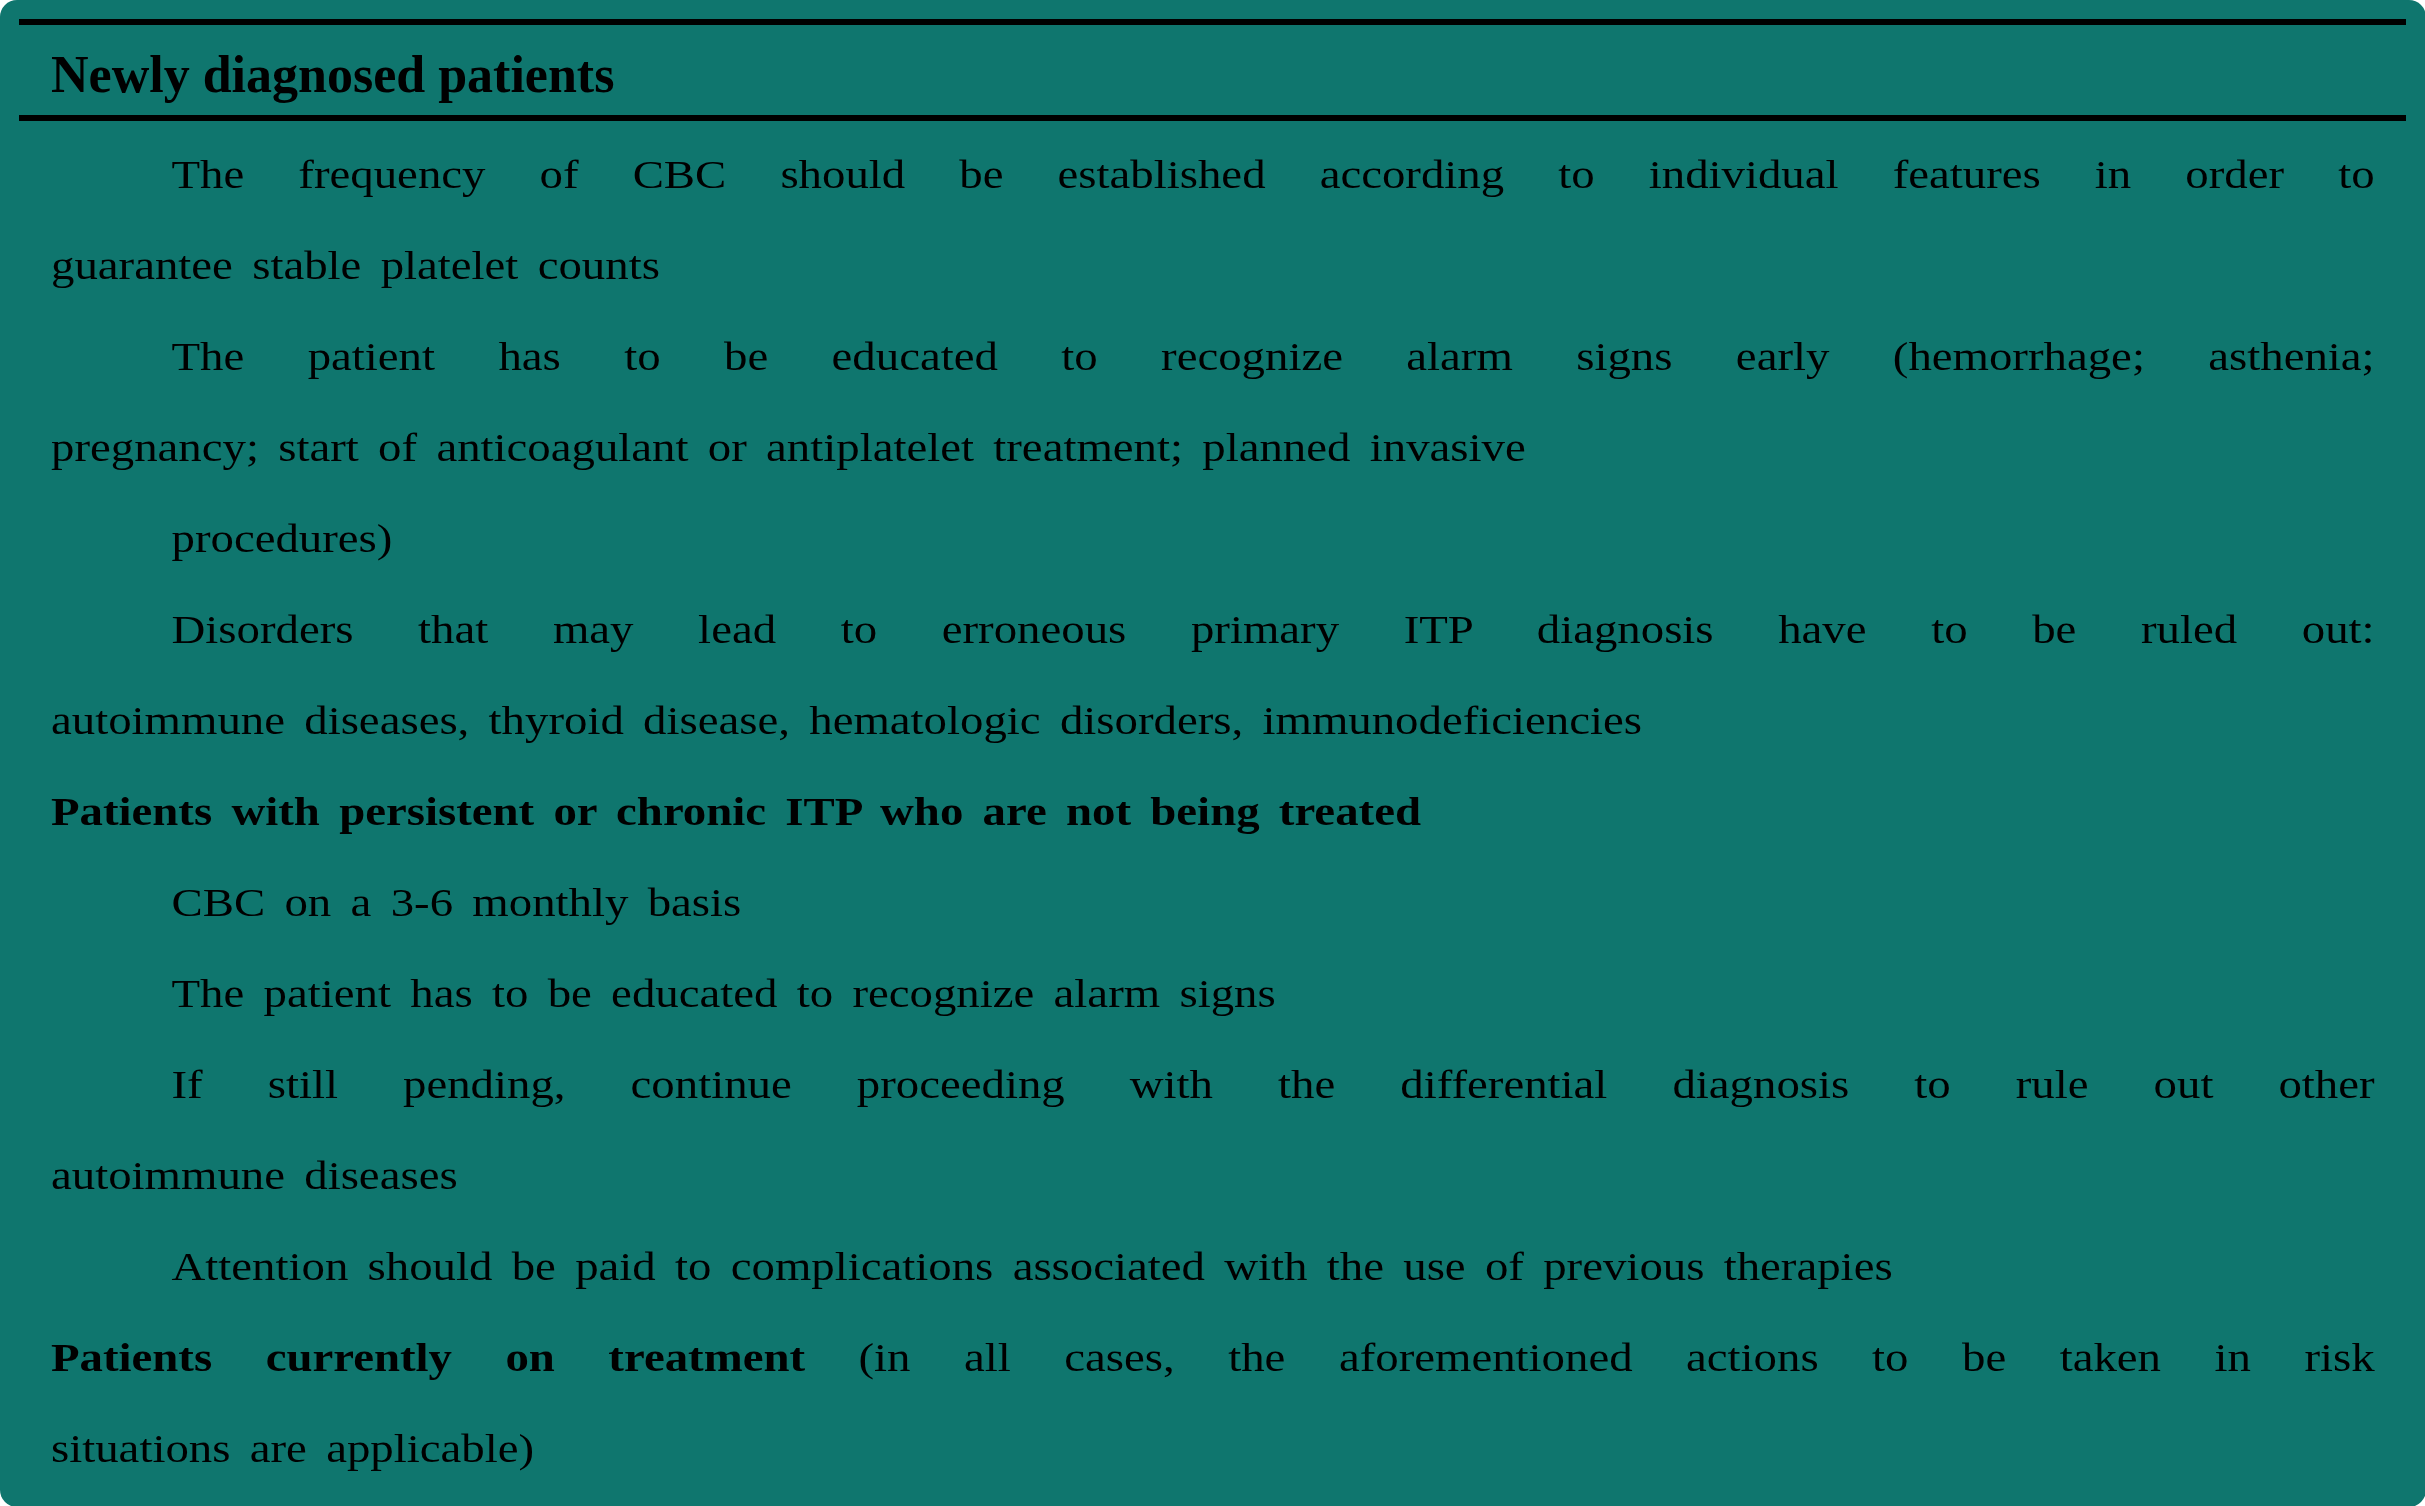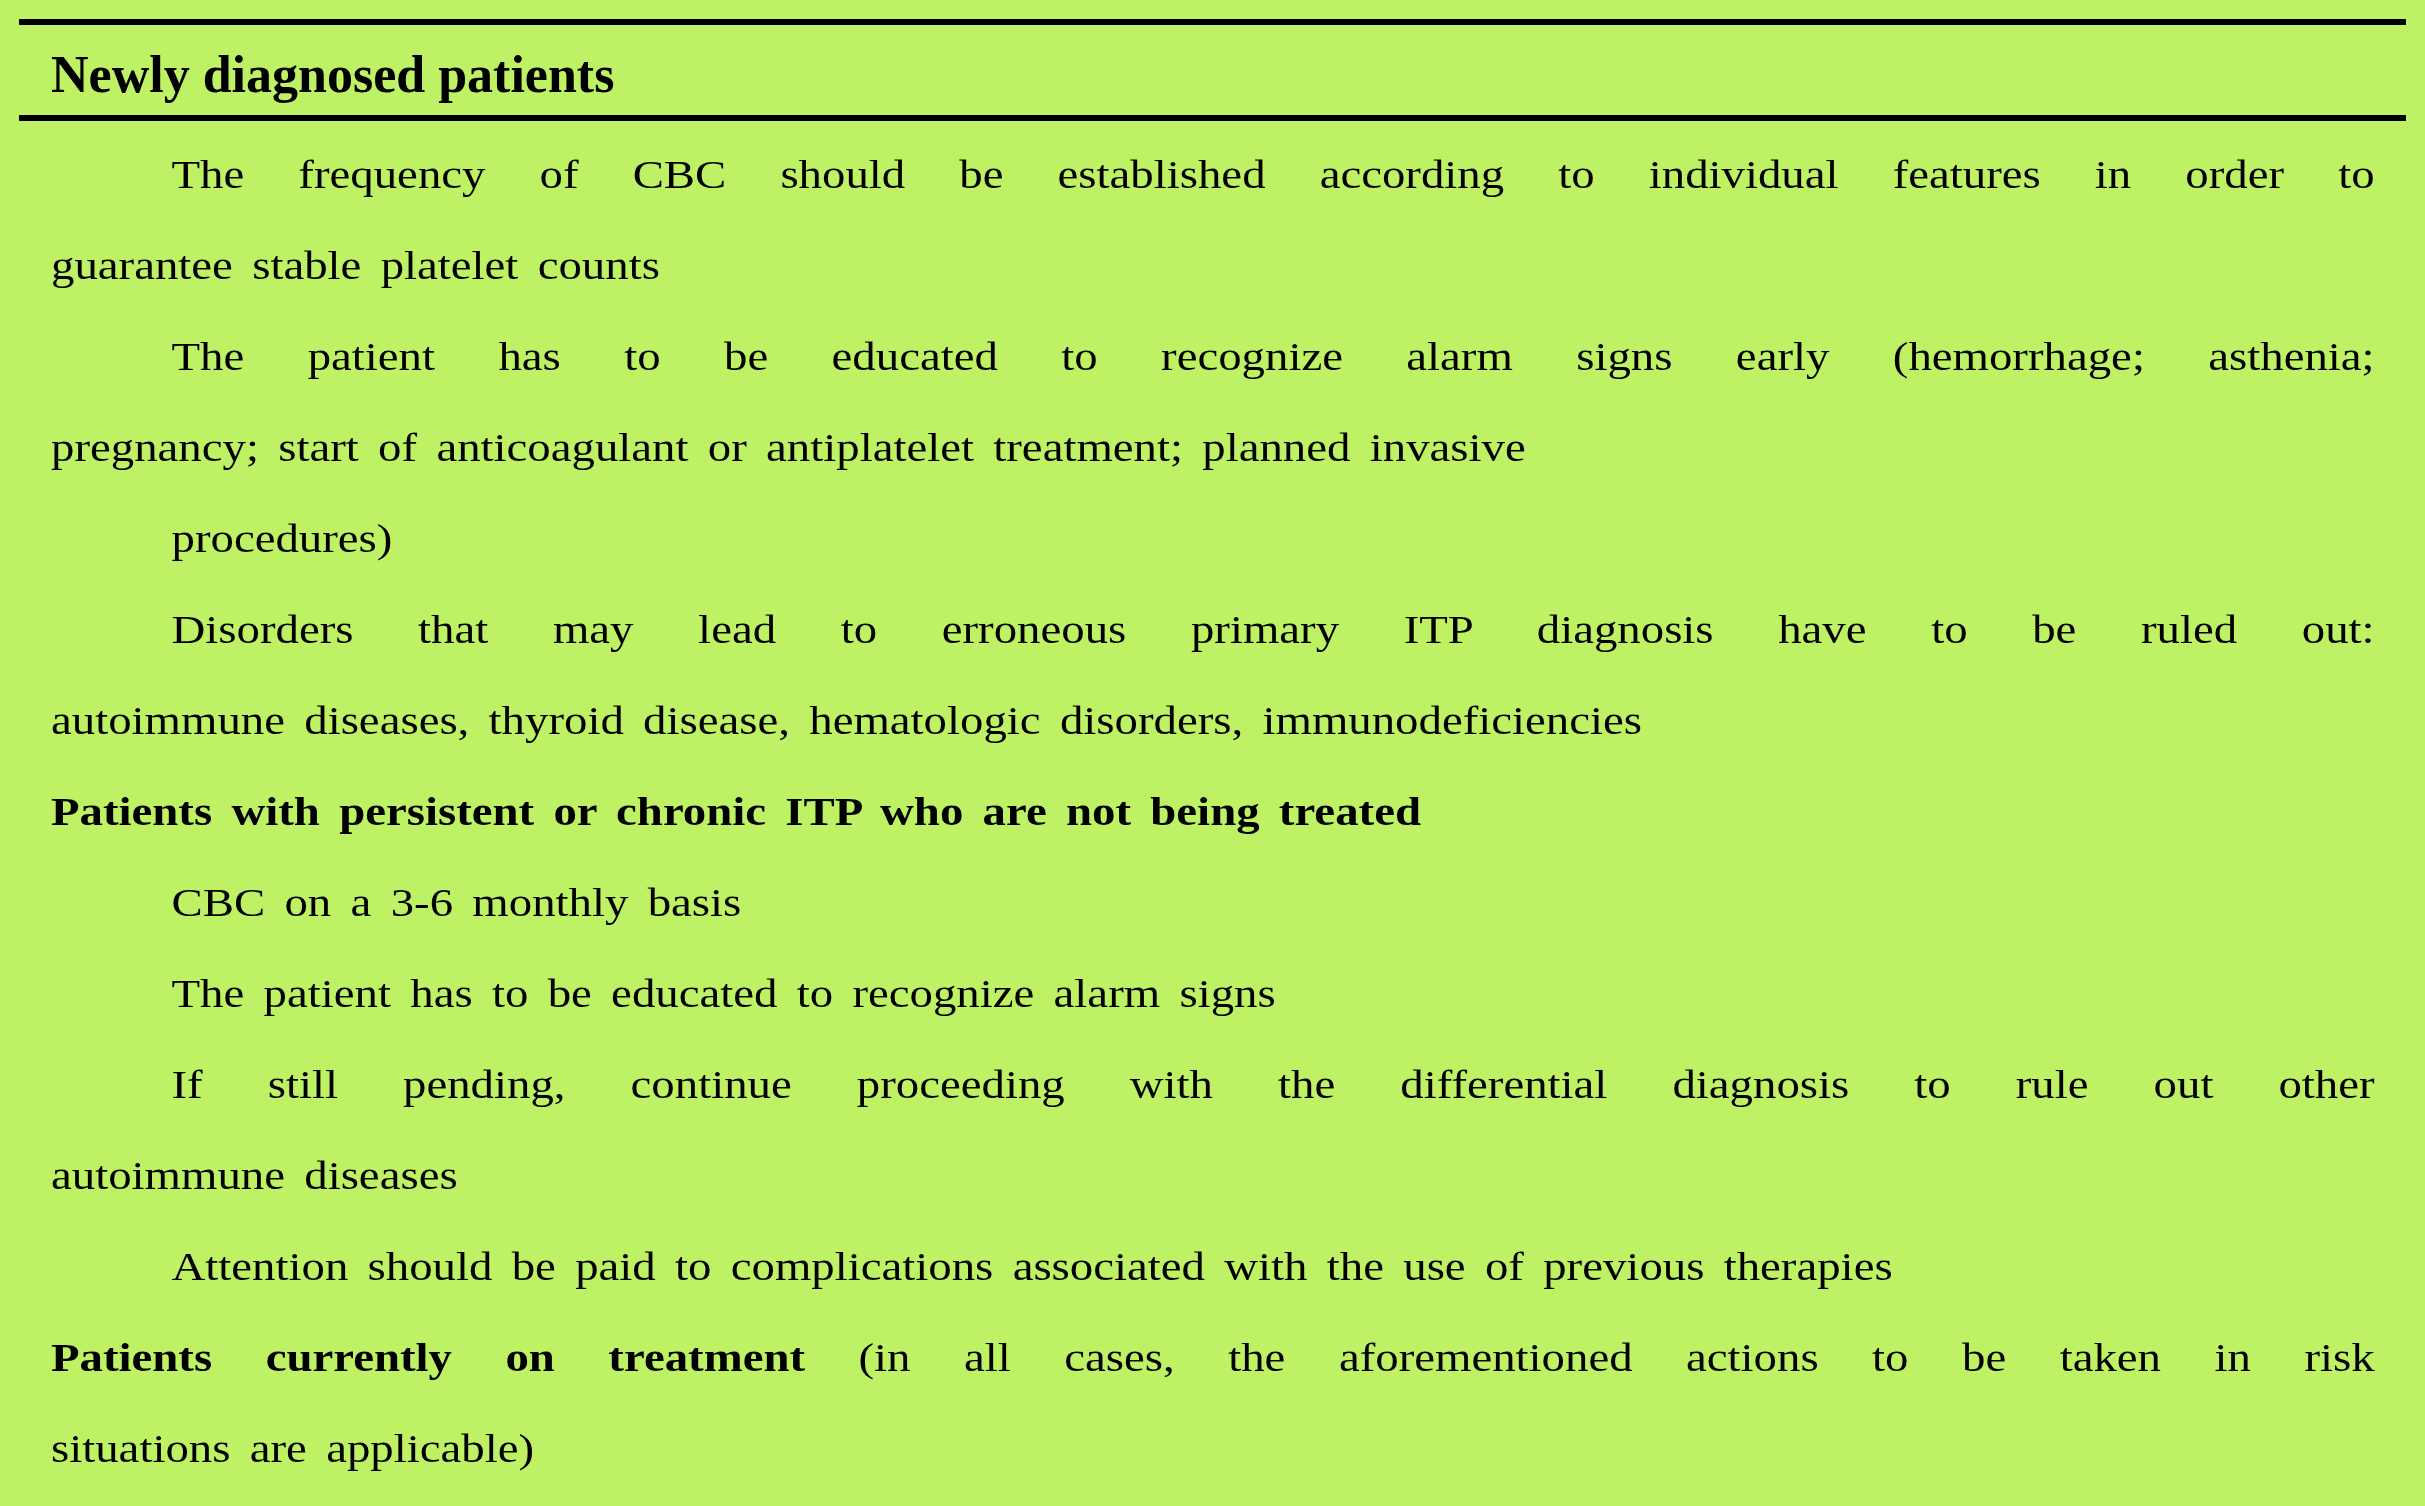--- a/index.html
+++ b/index.html
@@ -4,24 +4,25 @@
 <style>
   html, body {
     margin: 0;
     padding: 0;
     background: #ffffff;
   }
   .page {
     position: relative;
     width: 2426px;
     height: 1507px;
-    background: #bef264;
+    background: #0f766e;
     overflow: hidden;
     font-family: "Liberation Serif", "DejaVu Serif", serif;
     color: #000000;
+    border-radius: 17px;
   }
   .rule {
     position: absolute;
     left: 19px;
     width: 2387px;
     background: #000000;
   }
   .rule-top { top: 19px; height: 5.8px; }
   .rule-mid { top: 115px; height: 5.8px; }
   .header-row {

